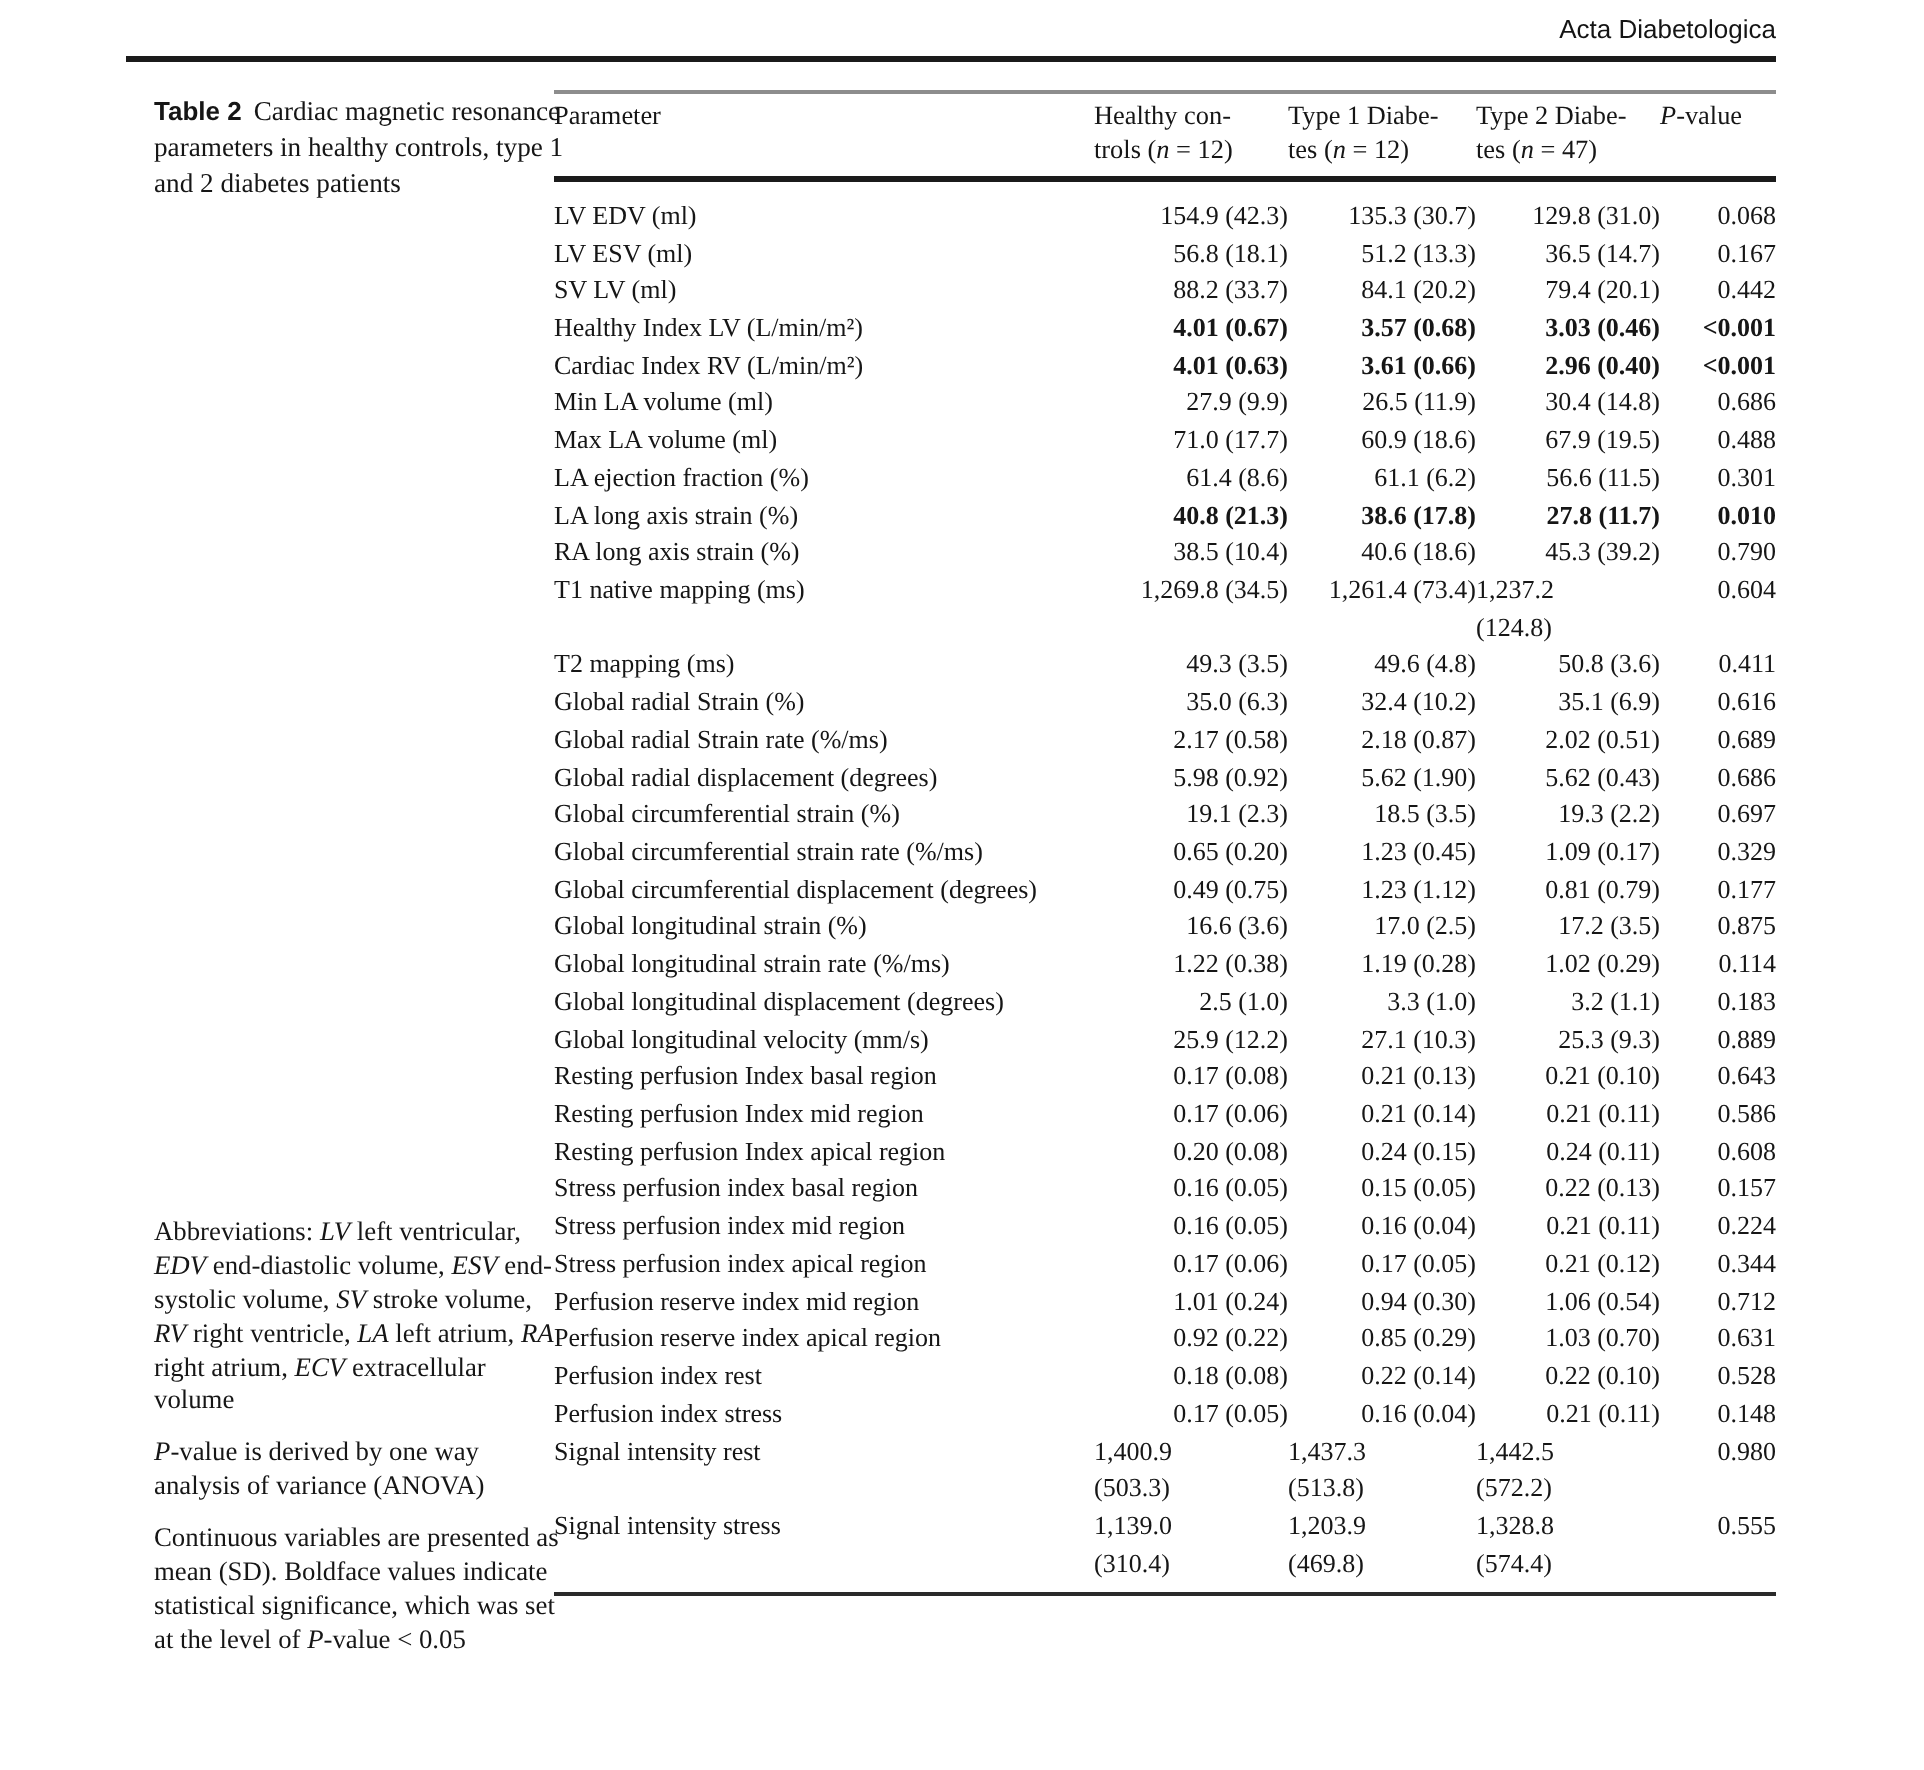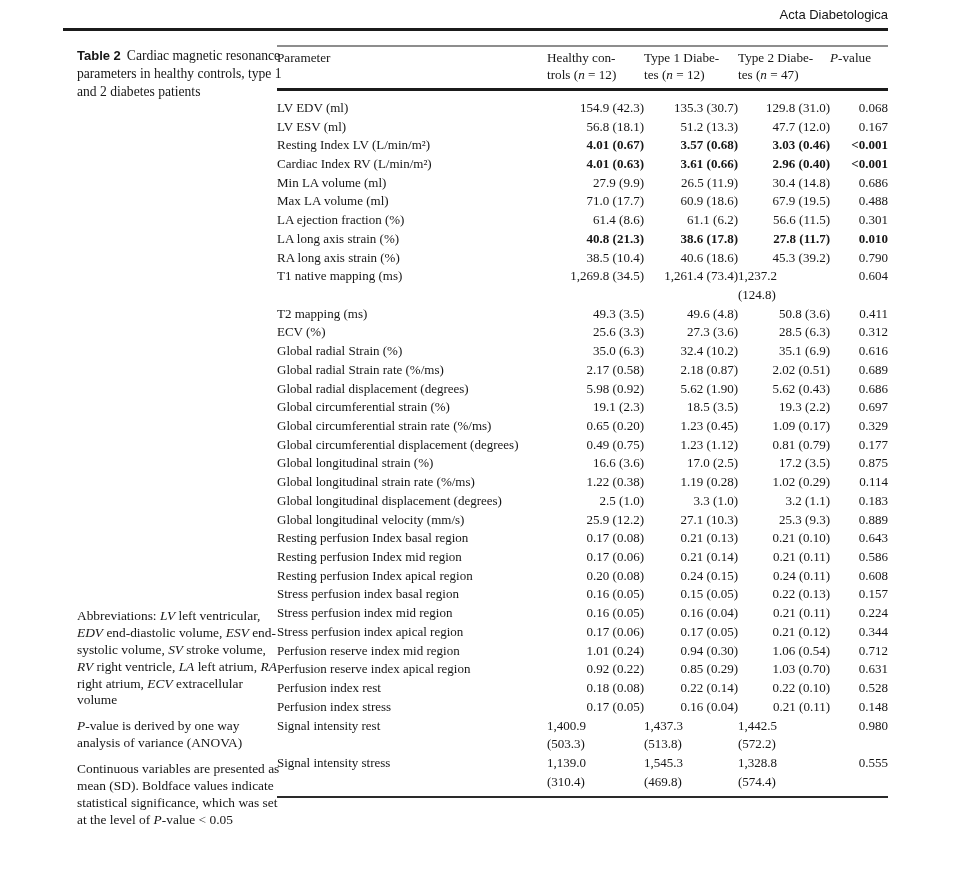--- a/index.html
+++ b/index.html
@@ -110,25 +110,32 @@
             <td>LV EDV (ml)</td>
             <td class="num">154.9 (42.3)</td>
             <td class="num">135.3 (30.7)</td>
             <td class="num">129.8 (31.0)</td>
             <td class="pv">0.068</td>
           </tr>
           <tr>
             <td>LV ESV (ml)</td>
             <td class="num">56.8 (18.1)</td>
             <td class="num">51.2 (13.3)</td>
-            <td class="num">47.7 (12.0)</td>
+            <td class="num">36.5 (14.7)</td>
             <td class="pv">0.167</td>
           </tr>
           <tr>
-            <td>Resting Index LV (L/min/m²)</td>
+            <td>SV LV (ml)</td>
+            <td class="num">88.2 (33.7)</td>
+            <td class="num">84.1 (20.2)</td>
+            <td class="num">79.4 (20.1)</td>
+            <td class="pv">0.442</td>
+          </tr>
+          <tr>
+            <td>Healthy Index LV (L/min/m²)</td>
             <td class="num b">4.01 (0.67)</td>
             <td class="num b">3.57 (0.68)</td>
             <td class="num b">3.03 (0.46)</td>
             <td class="pv b">&lt;0.001</td>
           </tr>
           <tr>
             <td>Cardiac Index RV (L/min/m²)</td>
             <td class="num b">4.01 (0.63)</td>
             <td class="num b">3.61 (0.66)</td>
             <td class="num b">2.96 (0.40)</td>
@@ -176,27 +183,20 @@
             <td class="num wrap">1,237.2
 (124.8)</td>
             <td class="pv">0.604</td>
           </tr>
           <tr>
             <td>T2 mapping (ms)</td>
             <td class="num">49.3 (3.5)</td>
             <td class="num">49.6 (4.8)</td>
             <td class="num">50.8 (3.6)</td>
             <td class="pv">0.411</td>
-          </tr>
-          <tr>
-            <td>ECV (%)</td>
-            <td class="num">25.6 (3.3)</td>
-            <td class="num">27.3 (3.6)</td>
-            <td class="num">28.5 (6.3)</td>
-            <td class="pv">0.312</td>
           </tr>
           <tr>
             <td>Global radial Strain (%)</td>
             <td class="num">35.0 (6.3)</td>
             <td class="num">32.4 (10.2)</td>
             <td class="num">35.1 (6.9)</td>
             <td class="pv">0.616</td>
           </tr>
           <tr>
             <td>Global radial Strain rate (%/ms)</td>
@@ -338,21 +338,21 @@
             <td class="num wrap">1,437.3
 (513.8)</td>
             <td class="num wrap">1,442.5
 (572.2)</td>
             <td class="pv">0.980</td>
           </tr>
           <tr>
             <td>Signal intensity stress</td>
             <td class="num wrap">1,139.0
 (310.4)</td>
-            <td class="num wrap">1,545.3
+            <td class="num wrap">1,203.9
 (469.8)</td>
             <td class="num wrap">1,328.8
 (574.4)</td>
             <td class="pv">0.555</td>
           </tr>
         </tbody>
     </table>
   </div>
 
 </div>

